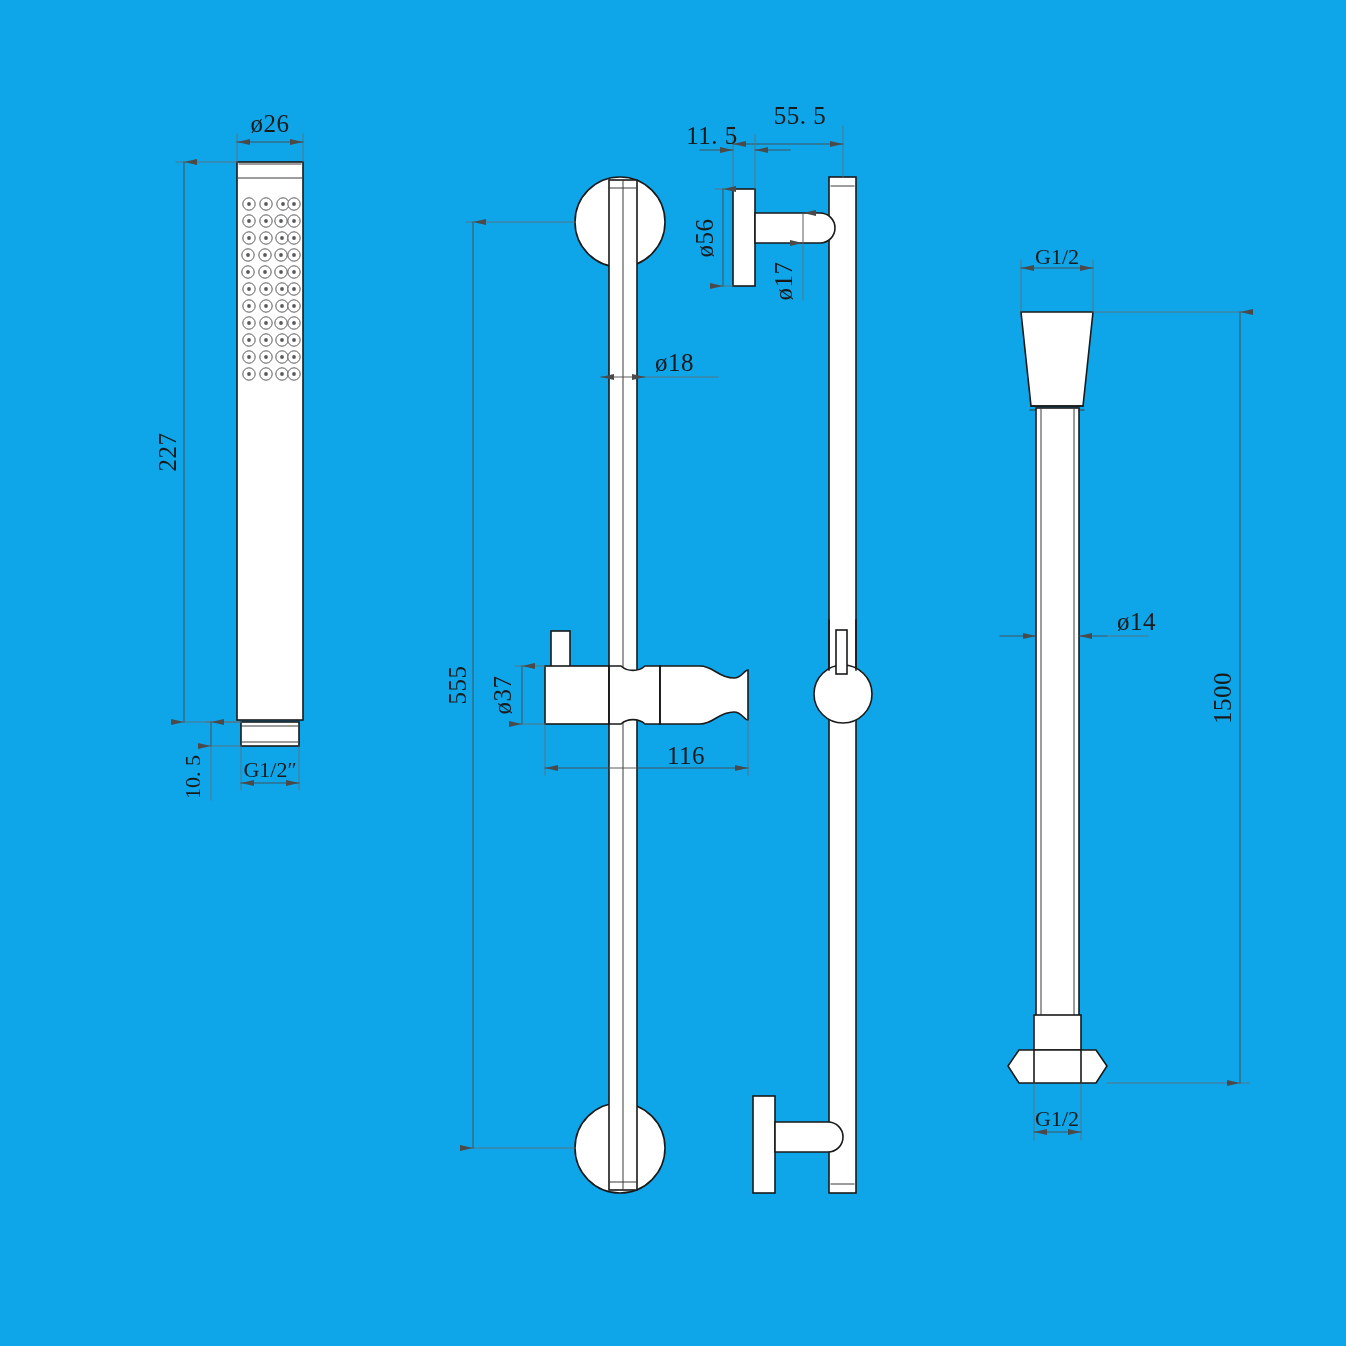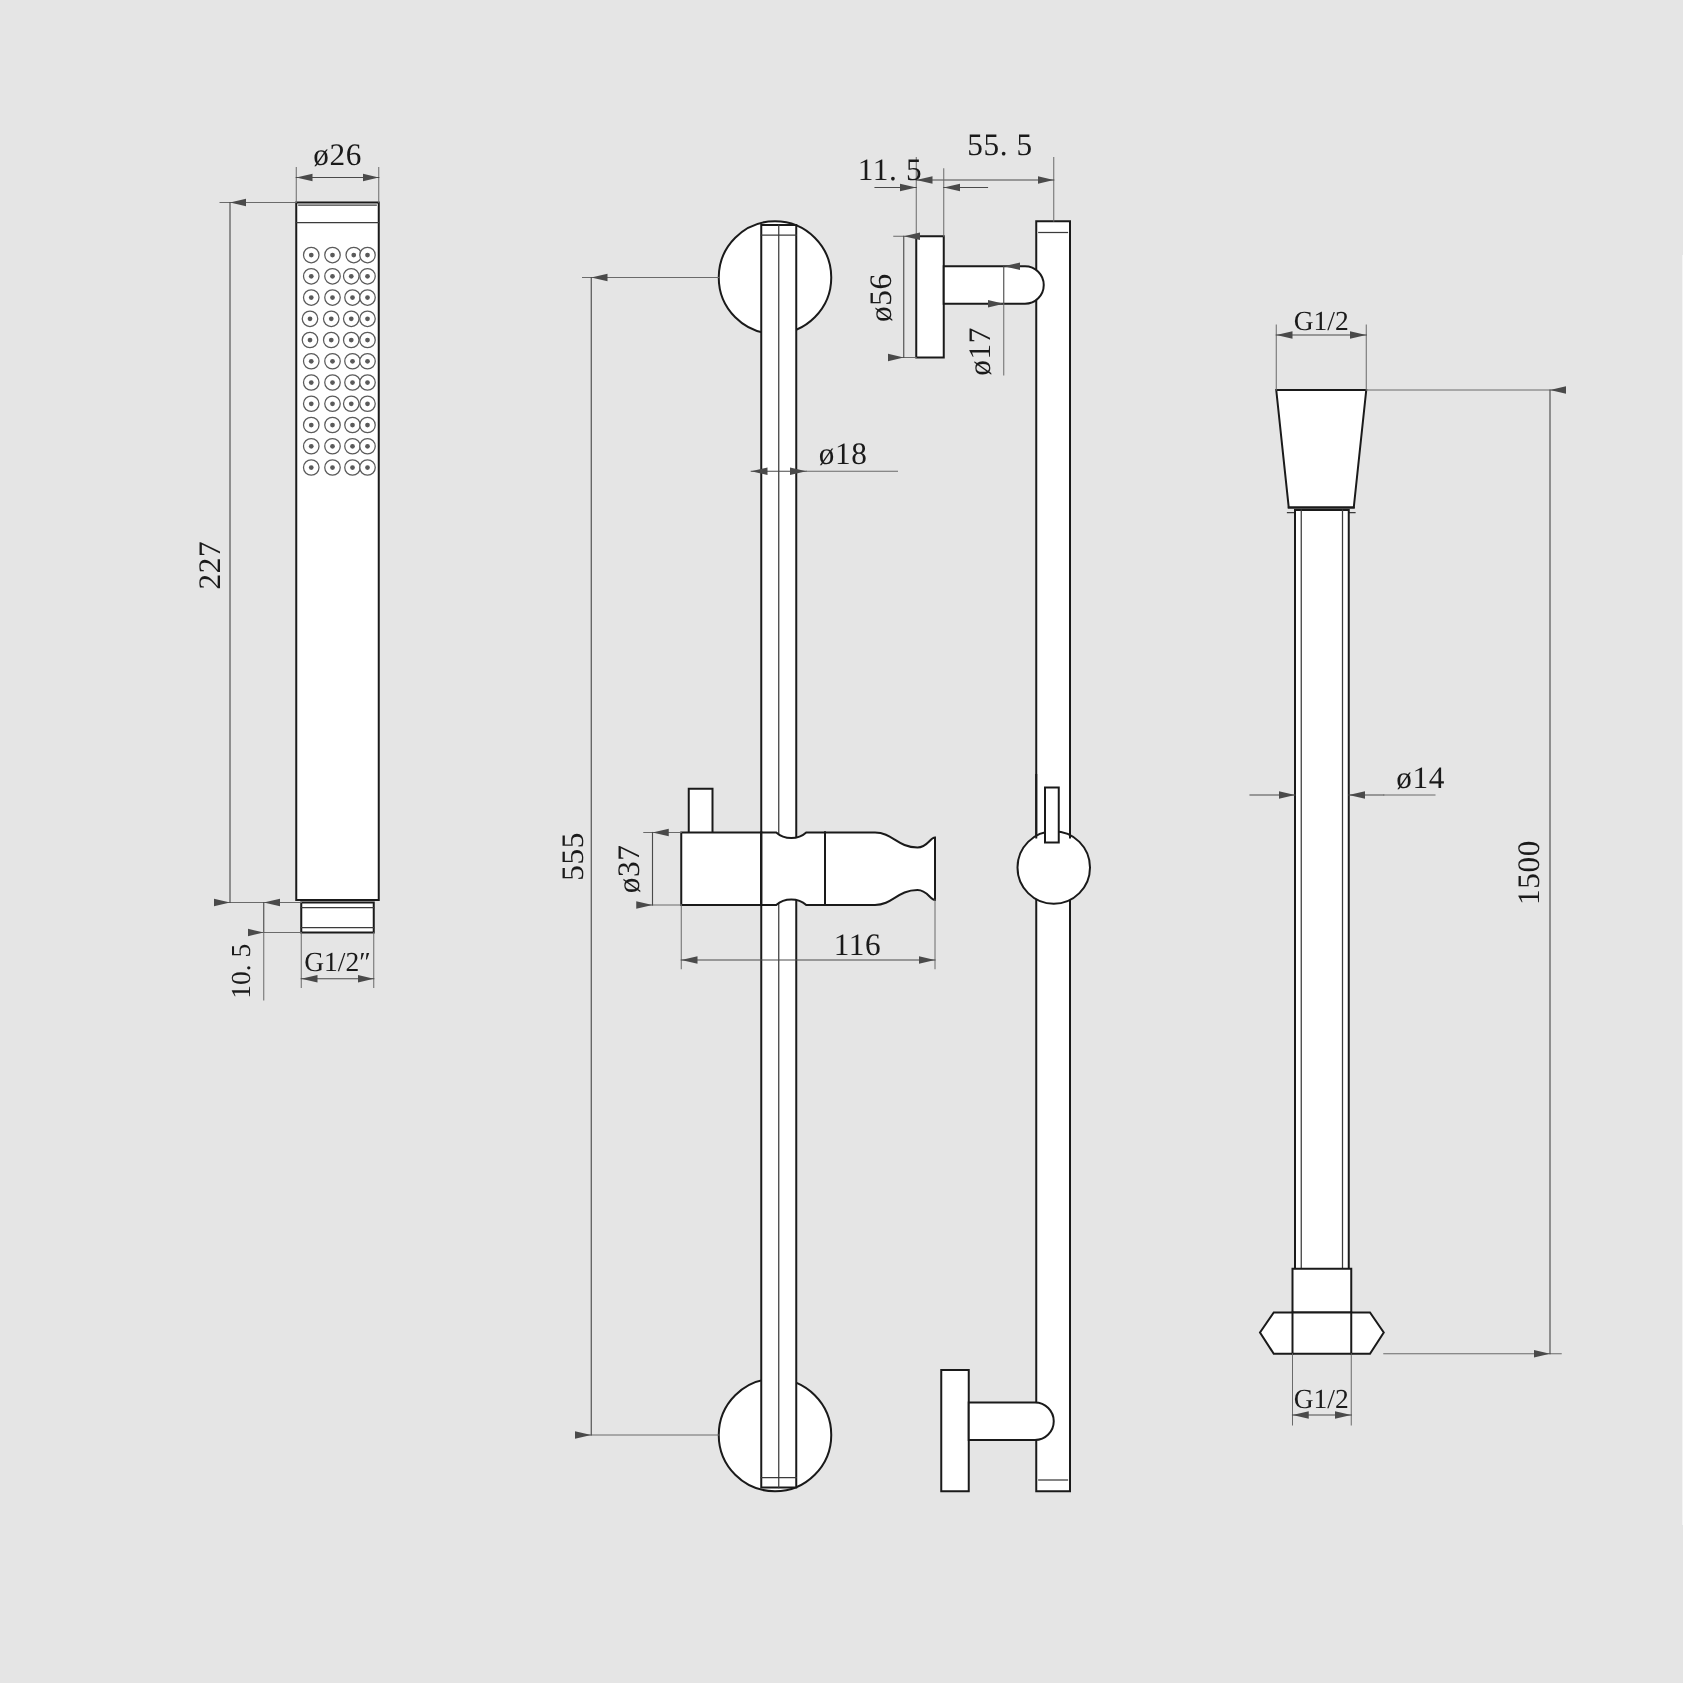--- a/index.html
+++ b/index.html
@@ -8,21 +8,21 @@
     padding: 0;
     background: #ffffff;
   }
   body {
     font-family: "Liberation Serif", "DejaVu Serif", serif;
   }
   #sheet {
     position: relative;
     width: 1346px;
     height: 1346px;
-    background: #e5e5e5;
+    background: #0ea5e9;
     overflow: hidden;
   }
   #drawing-svg {
     position: absolute;
     top: 0;
     left: 0;
     width: 1346px;
     height: 1346px;
   }
   .ln   { stroke: #1a1a1a; stroke-width: 1.6; fill: none; stroke-linecap: square; }

